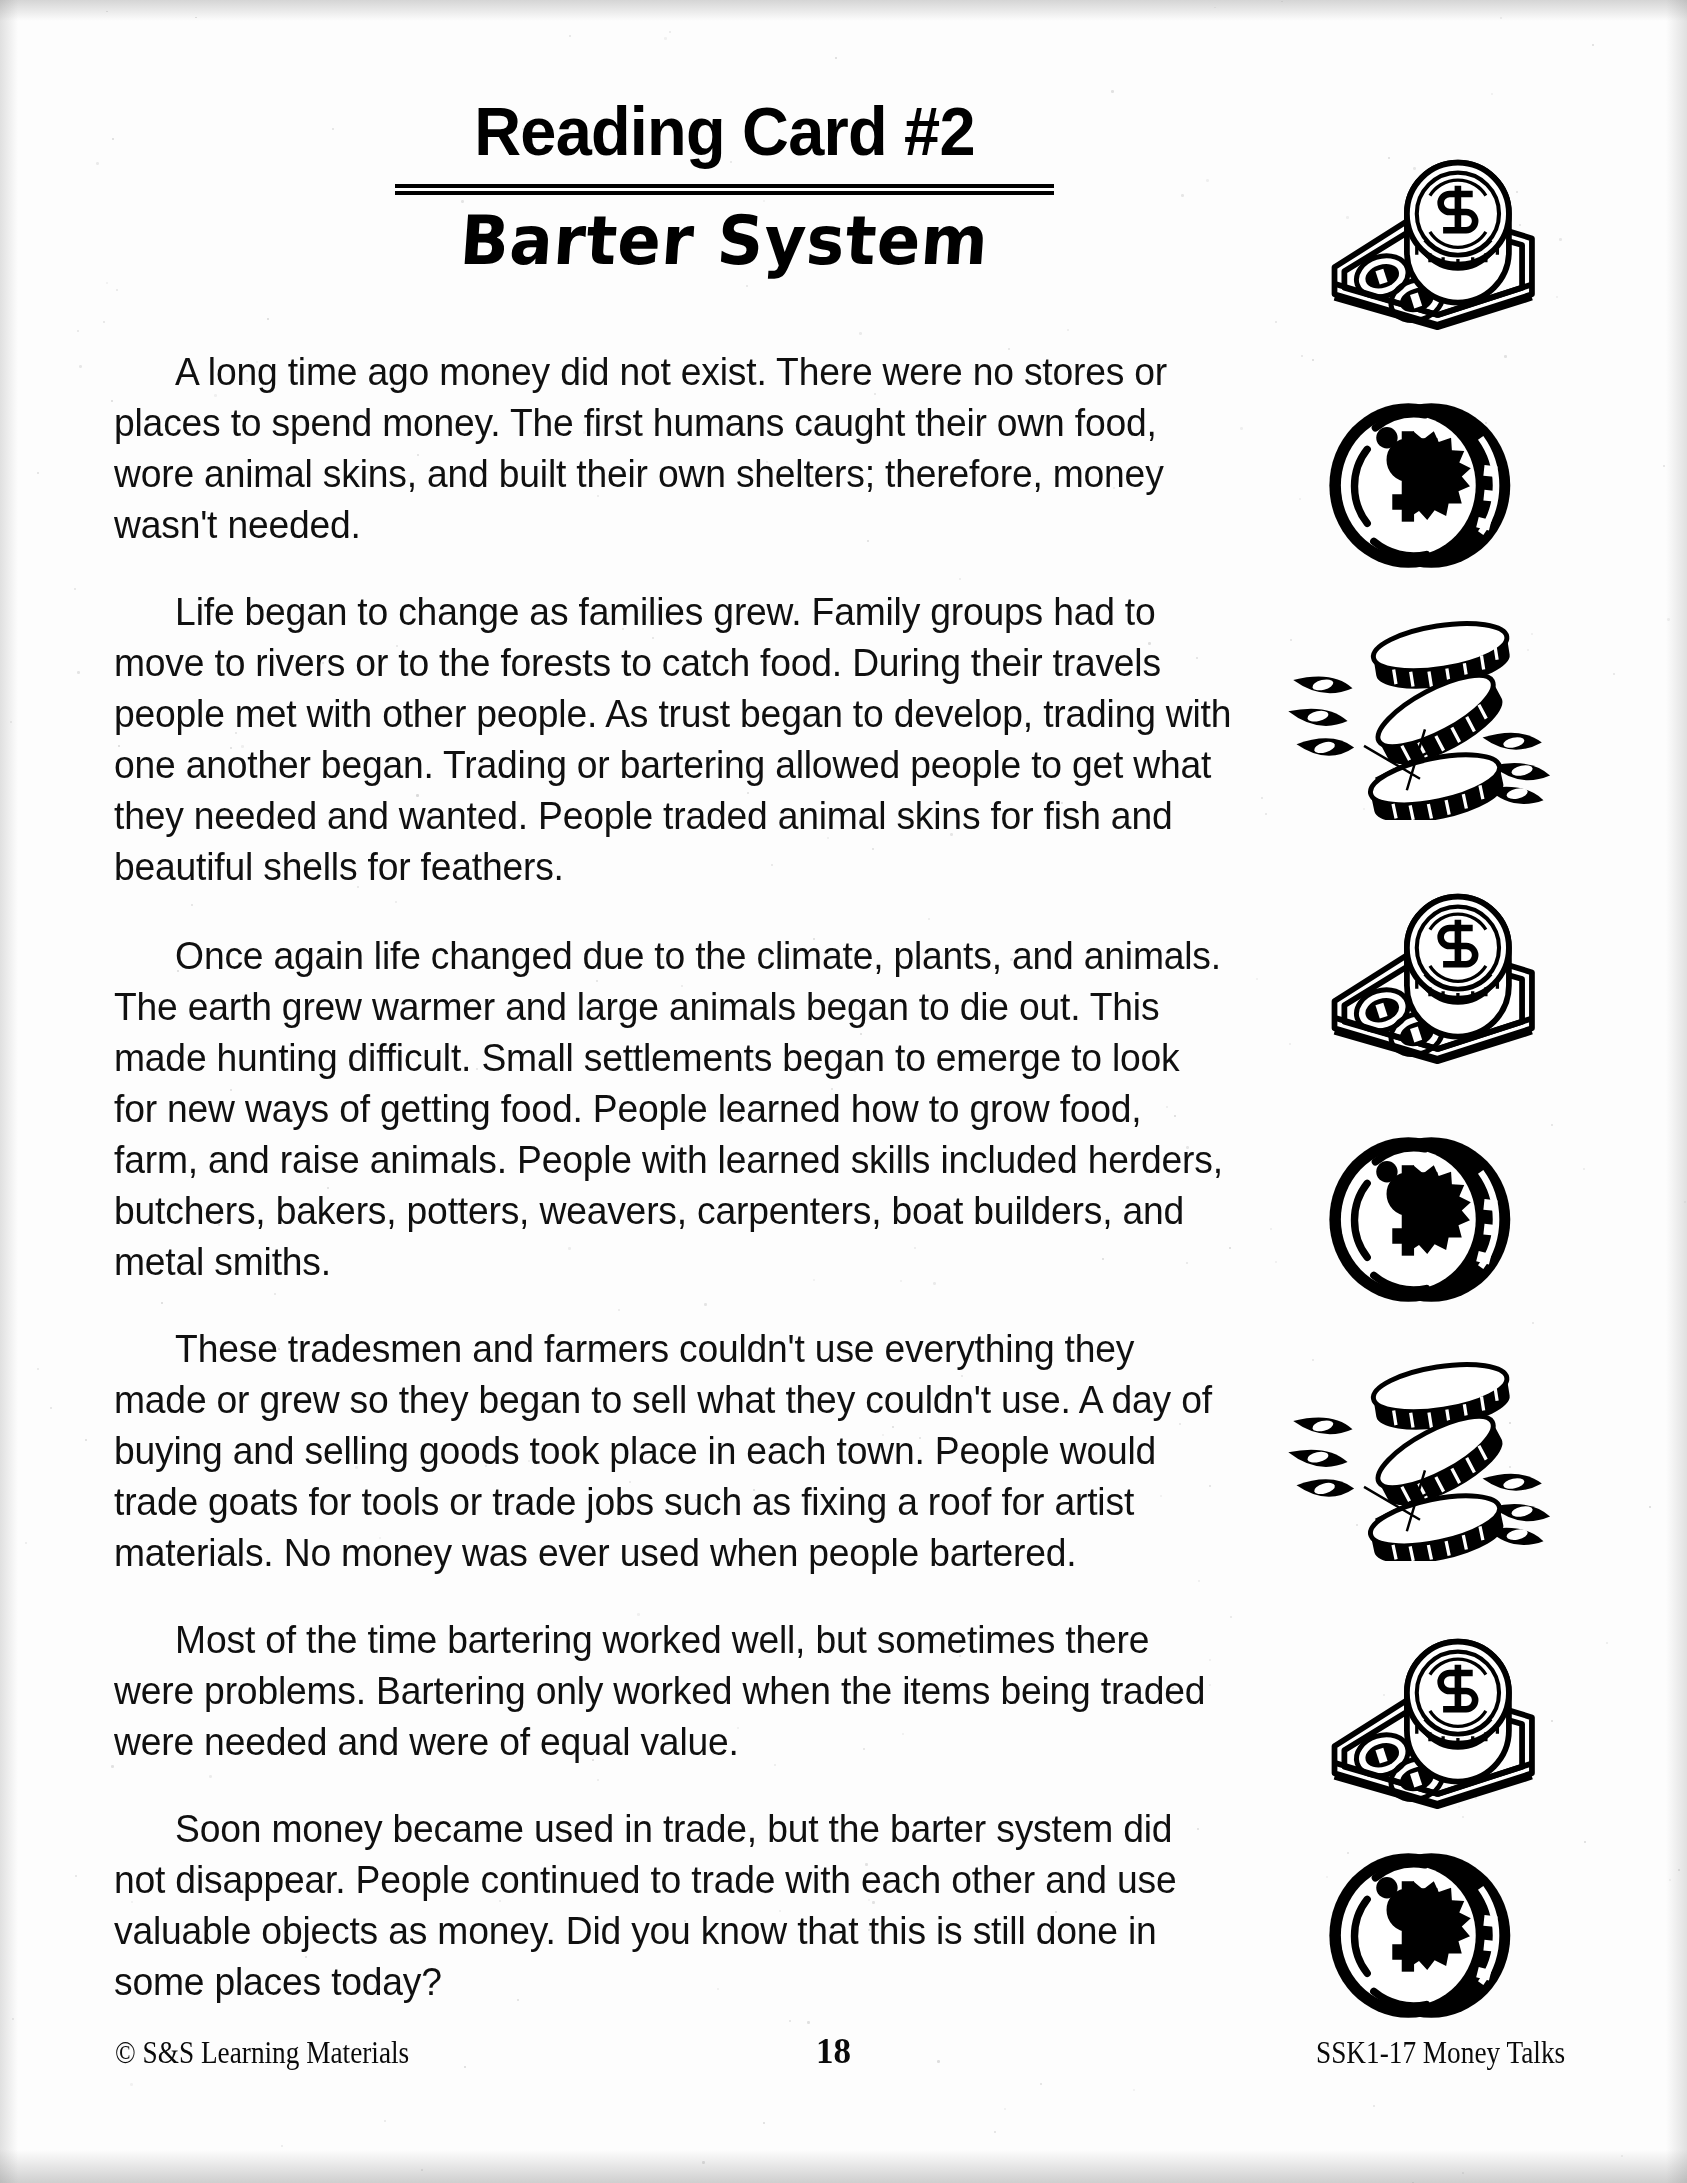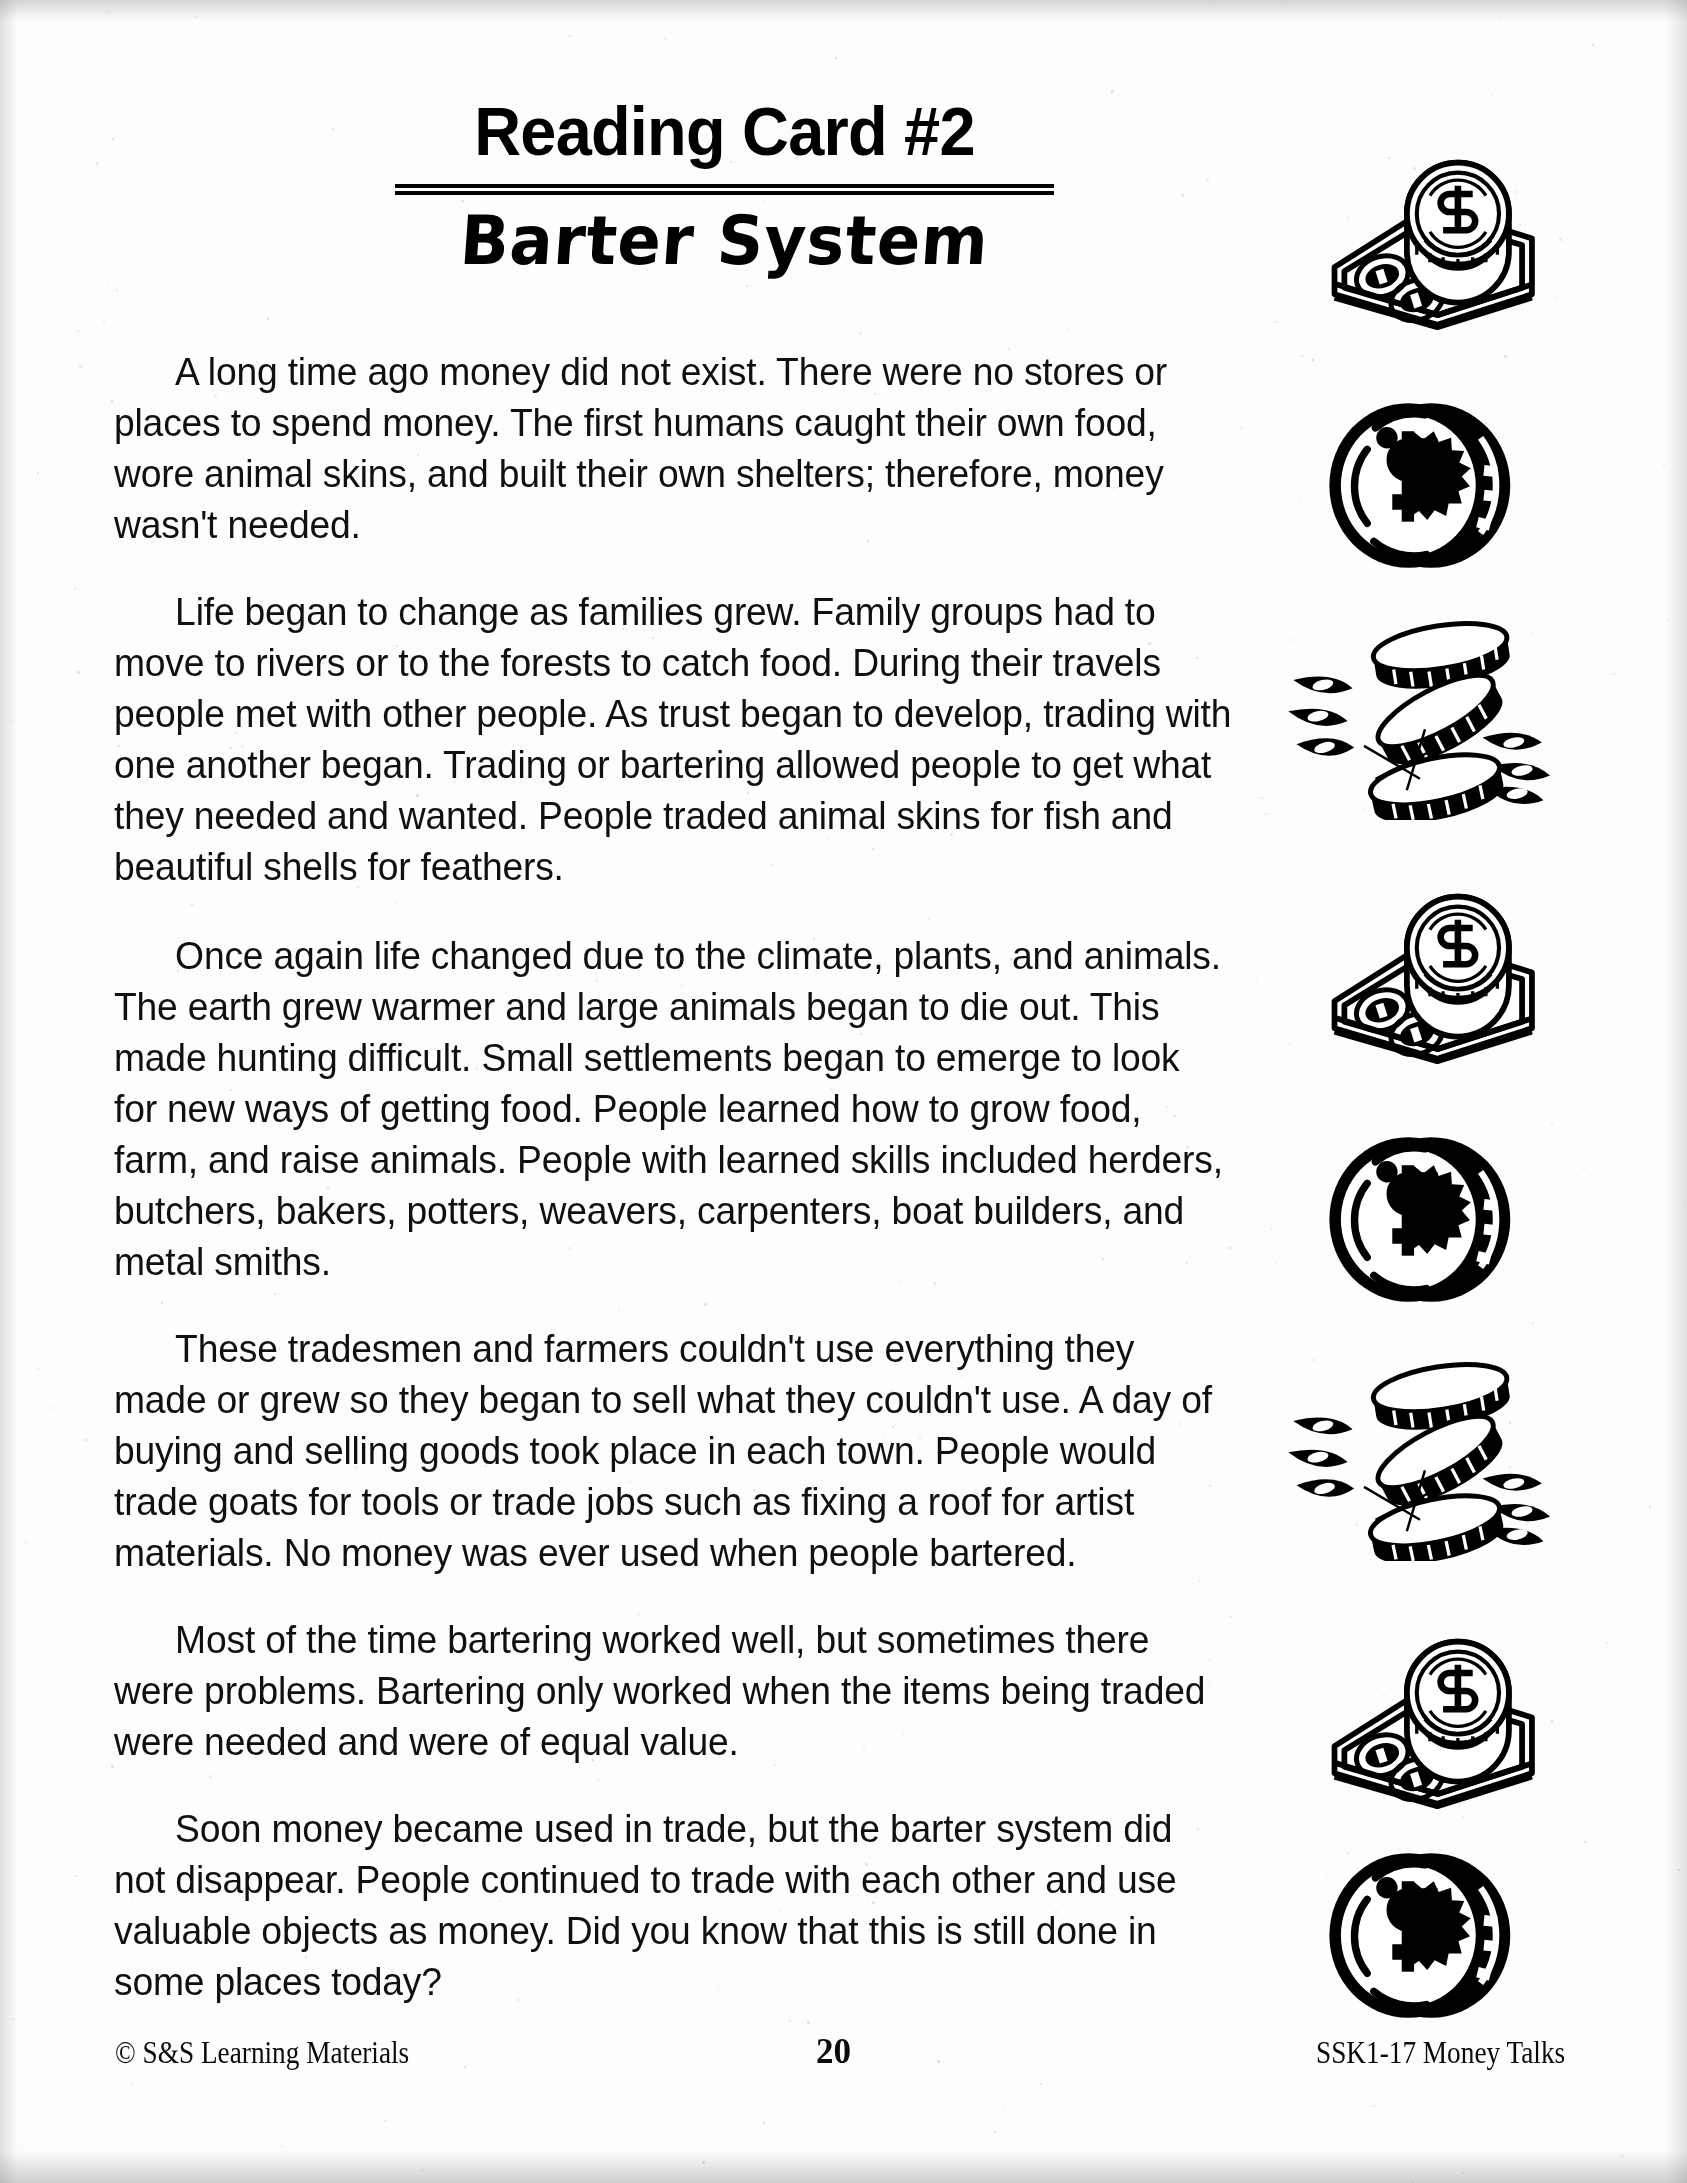--- a/index.html
+++ b/index.html
@@ -757,18 +757,18 @@
           <path d="M148 62 h-26 a17 17 0 0 0 0 34 h18 a17 17 0 0 1 0 34 h-28"></path>
         </g>
         <rect x="114" y="44" width="15" height="110" fill="#000"></rect>
       </svg>
     </div>
 
   </div>
 
   <div class="footer">
     <div class="footer-left">© S&amp;S Learning Materials</div>
-    <div class="footer-center">20</div>
+    <div class="footer-center">18</div>
     <div class="footer-right">SSK1-17 Money Talks</div>
   </div>
 
 </div>
 
 
 </body></html>

